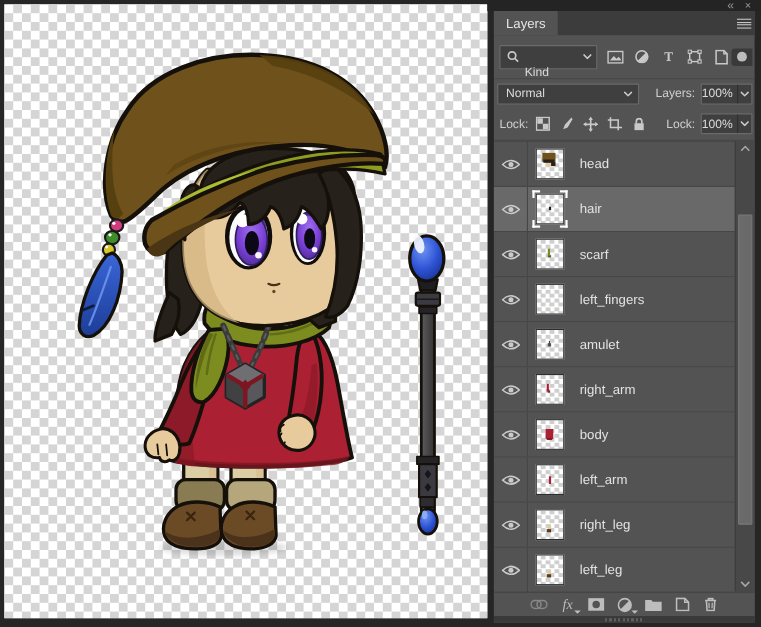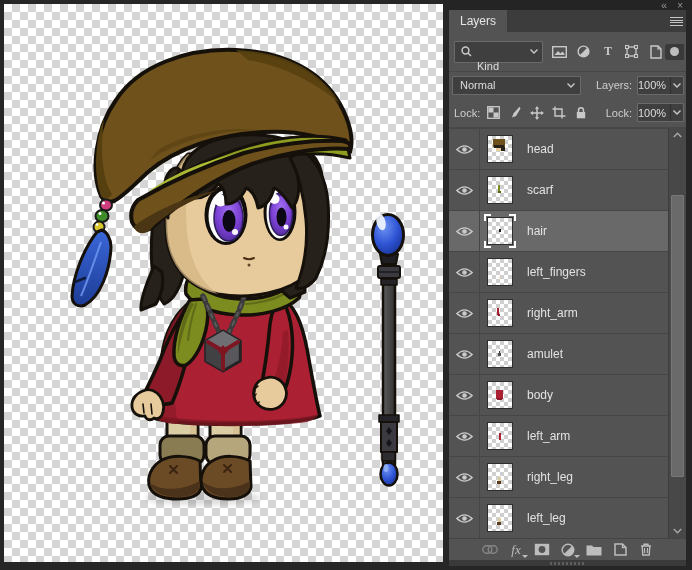--- a/index.html
+++ b/index.html
@@ -396,97 +396,97 @@
       <div class="marks">
               <i style="left: 20%; top: 12%; width: 50%; height: 30%; background: rgb(111, 81, 28);"></i>
               <i style="left: 32%; top: 40%; width: 26%; height: 18%; background: rgb(232, 203, 156);"></i>
               <i style="left: 26%; top: 36%; width: 40%; height: 10%; background: rgb(38, 33, 27);"></i>
               <i style="left: 56%; top: 42%; width: 14%; height: 14%; background: rgb(38, 33, 27);"></i>
             </div>
 
     </div>
     <span class="layer-name">head</span>
   </div>
+        <div class="layer-row selected">
+    <div class="eye-cell">
+      <svg width="17" height="11" viewBox="0 0 20 12">
+        <path d="M1,6 Q10,-2.5 19,6 Q10,14.5 1,6 Z" fill="none" stroke="#cacaca" stroke-width="1.6"></path>
+        <circle cx="10" cy="6" r="2.7" fill="#cacaca"></circle>
+      </svg>
+    </div>
+    <div class="thumb-wrap">
+      <div class="marks">
+              <i style="left: 44%; top: 42%; width: 11%; height: 11%; background: rgb(34, 29, 23);"></i>
+            </div>
+      <div class="sel-frame"></div>
+    </div>
+    <span class="layer-name">hair</span>
+  </div>
         <div class="layer-row">
     <div class="eye-cell">
       <svg width="17" height="11" viewBox="0 0 20 12">
         <path d="M1,6 Q10,-2.5 19,6 Q10,14.5 1,6 Z" fill="none" stroke="#cacaca" stroke-width="1.6"></path>
         <circle cx="10" cy="6" r="2.7" fill="#cacaca"></circle>
       </svg>
     </div>
     <div class="thumb-wrap">
       <div class="marks">
               <i style="left: 40%; top: 32%; width: 11%; height: 22%; background: rgb(125, 140, 31);"></i>
               <i style="left: 42%; top: 52%; width: 12%; height: 8%; background: rgb(90, 100, 22);"></i>
             </div>
 
     </div>
     <span class="layer-name">scarf</span>
   </div>
-        <div class="layer-row selected">
-    <div class="eye-cell">
-      <svg width="17" height="11" viewBox="0 0 20 12">
-        <path d="M1,6 Q10,-2.5 19,6 Q10,14.5 1,6 Z" fill="none" stroke="#cacaca" stroke-width="1.6"></path>
-        <circle cx="10" cy="6" r="2.7" fill="#cacaca"></circle>
-      </svg>
-    </div>
-    <div class="thumb-wrap">
-      <div class="marks">
-              <i style="left: 44%; top: 42%; width: 11%; height: 11%; background: rgb(34, 29, 23);"></i>
-            </div>
-      <div class="sel-frame"></div>
-    </div>
-    <span class="layer-name">hair</span>
-  </div>
         <div class="layer-row">
     <div class="eye-cell">
       <svg width="17" height="11" viewBox="0 0 20 12">
         <path d="M1,6 Q10,-2.5 19,6 Q10,14.5 1,6 Z" fill="none" stroke="#cacaca" stroke-width="1.6"></path>
         <circle cx="10" cy="6" r="2.7" fill="#cacaca"></circle>
       </svg>
     </div>
     <div class="thumb-wrap">
       <div class="marks">
               <i style="left: 47%; top: 68%; width: 7%; height: 6%; background: rgb(232, 203, 156);"></i>
             </div>
 
     </div>
     <span class="layer-name">left_fingers</span>
+  </div>
+        <div class="layer-row">
+    <div class="eye-cell">
+      <svg width="17" height="11" viewBox="0 0 20 12">
+        <path d="M1,6 Q10,-2.5 19,6 Q10,14.5 1,6 Z" fill="none" stroke="#cacaca" stroke-width="1.6"></path>
+        <circle cx="10" cy="6" r="2.7" fill="#cacaca"></circle>
+      </svg>
+    </div>
+    <div class="thumb-wrap">
+      <div class="marks">
+              <i style="left: 44%; top: 40%; width: 7%; height: 9%; background: rgb(59, 59, 59);"></i>
+              <i style="left: 42%; top: 48%; width: 11%; height: 8%; background: rgb(79, 79, 82);"></i>
+            </div>
+
+    </div>
+    <span class="layer-name">amulet</span>
   </div>
         <div class="layer-row">
     <div class="eye-cell">
       <svg width="17" height="11" viewBox="0 0 20 12">
         <path d="M1,6 Q10,-2.5 19,6 Q10,14.5 1,6 Z" fill="none" stroke="#cacaca" stroke-width="1.6"></path>
         <circle cx="10" cy="6" r="2.7" fill="#cacaca"></circle>
       </svg>
     </div>
     <div class="thumb-wrap">
       <div class="marks">
               <i style="left: 37%; top: 30%; width: 9%; height: 26%; background: rgb(171, 33, 51);"></i>
               <i style="left: 41%; top: 52%; width: 10%; height: 9%; background: rgb(140, 26, 40);"></i>
             </div>
 
     </div>
     <span class="layer-name">right_arm</span>
-  </div>
-        <div class="layer-row">
-    <div class="eye-cell">
-      <svg width="17" height="11" viewBox="0 0 20 12">
-        <path d="M1,6 Q10,-2.5 19,6 Q10,14.5 1,6 Z" fill="none" stroke="#cacaca" stroke-width="1.6"></path>
-        <circle cx="10" cy="6" r="2.7" fill="#cacaca"></circle>
-      </svg>
-    </div>
-    <div class="thumb-wrap">
-      <div class="marks">
-              <i style="left: 44%; top: 40%; width: 7%; height: 9%; background: rgb(59, 59, 59);"></i>
-              <i style="left: 42%; top: 48%; width: 11%; height: 8%; background: rgb(79, 79, 82);"></i>
-            </div>
-
-    </div>
-    <span class="layer-name">amulet</span>
   </div>
         <div class="layer-row">
     <div class="eye-cell">
       <svg width="17" height="11" viewBox="0 0 20 12">
         <path d="M1,6 Q10,-2.5 19,6 Q10,14.5 1,6 Z" fill="none" stroke="#cacaca" stroke-width="1.6"></path>
         <circle cx="10" cy="6" r="2.7" fill="#cacaca"></circle>
       </svg>
     </div>
     <div class="thumb-wrap">
       <div class="marks">

